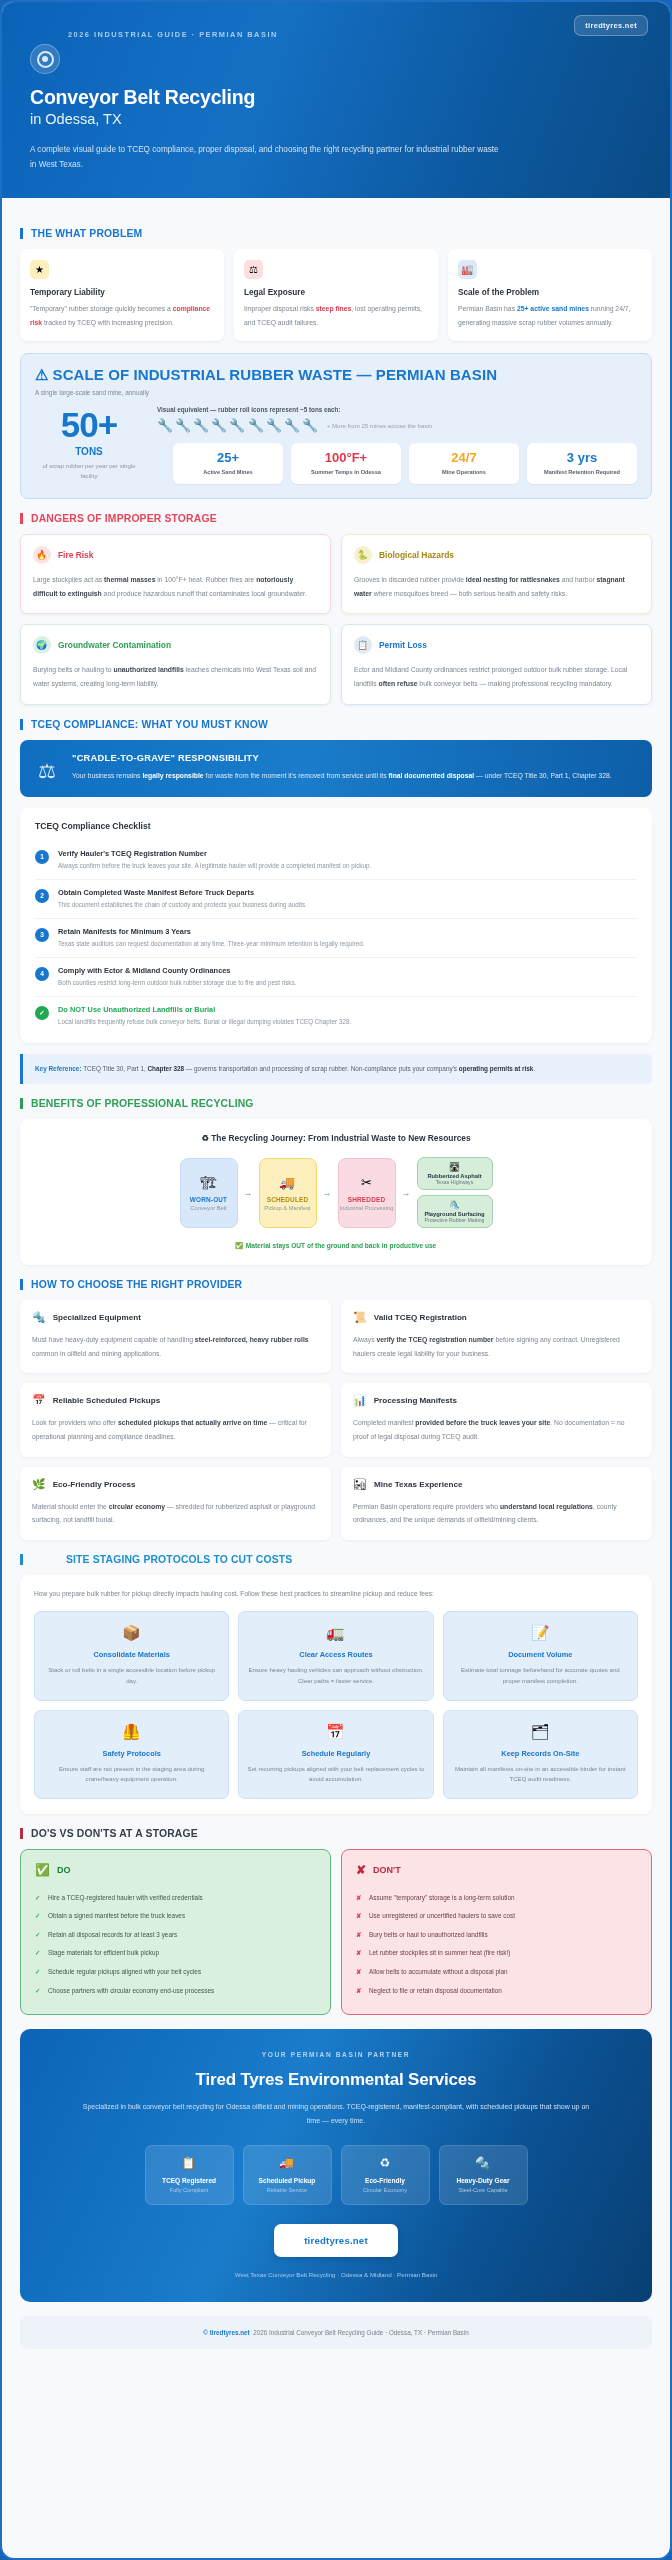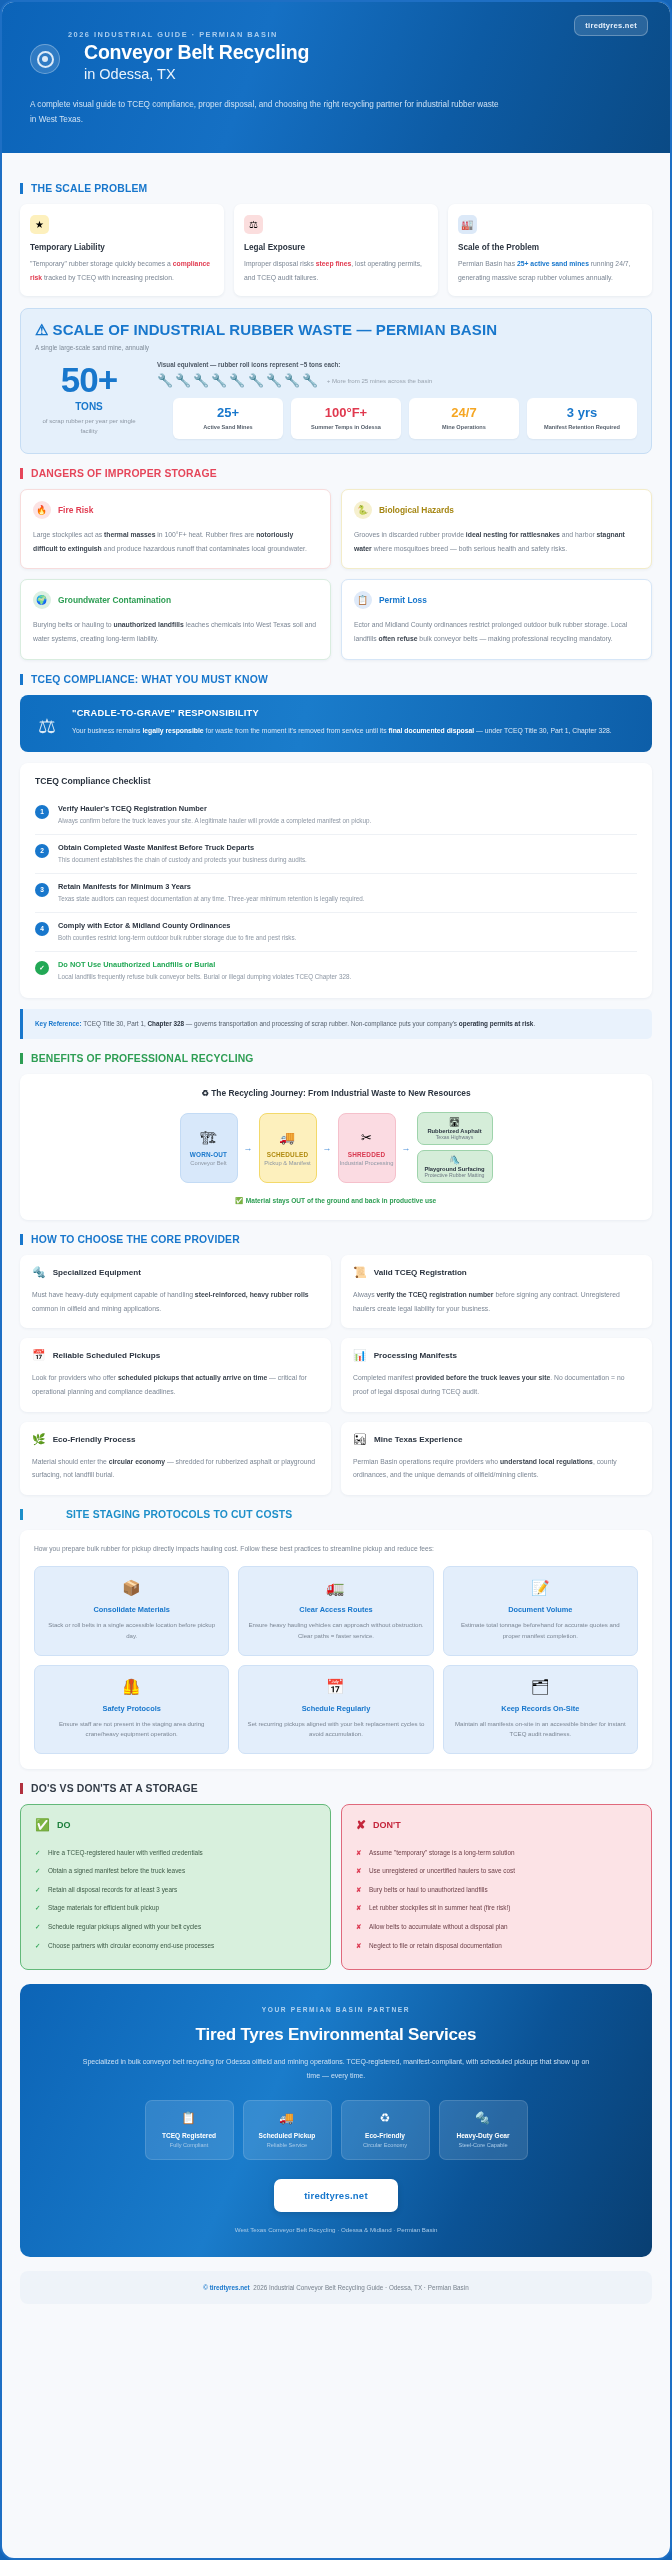--- a/index.html
+++ b/index.html
@@ -38,21 +38,21 @@
     letter-spacing: .3px;
     color: #e8f2fd;
   }
   .hero-eyebrow {
     font-size: 7.4px;
     letter-spacing: 1.5px;
     font-weight: bold;
     color: #a9cdee;
     margin: 10px 0 3px 38px;
   }
-  .hero-row { display: flex; align-items: flex-start; gap: 24px; }
+  .hero-row { display: flex; align-items: flex-start; gap: 13px; flex-direction: column; }
   .hero-logo {
     width: 30px; height: 30px; flex: 0 0 30px;
     border-radius: 50%;
     background: rgba(255,255,255,0.14);
     border: 1px solid rgba(255,255,255,0.3);
     display: flex; align-items: center; justify-content: center;
     margin-top: 2px;
   }
   .hero-logo .ring {
     width: 17px; height: 17px; border-radius: 50%;
@@ -323,21 +323,21 @@
         <div class="hero-title">Conveyor Belt Recycling</div>
         <div class="hero-sub">in Odessa, TX</div>
       </div>
     </div>
     <div class="hero-desc">A complete visual guide to TCEQ compliance, proper disposal, and choosing the right recycling partner for industrial rubber waste in West Texas.</div>
   </div>
 
   <div class="body">
 
     <div class="sec-head">
-      <h2>THE SCALE PROBLEM</h2>
+      <h2>THE WHAT PROBLEM</h2>
     </div>
     <div class="grid3">
       <div class="pcard">
         <div class="ico y">★</div>
         <h3>Temporary Liability</h3>
         <p><span>"Temporary" rubber storage quickly becomes a </span><span class="red-b">compliance risk</span><span> tracked by TCEQ with increasing precision.</span></p>
       </div>
       <div class="pcard">
         <div class="ico r">⚖</div>
         <h3>Legal Exposure</h3>
@@ -519,21 +519,21 @@
               <span class="fi">🛝</span>
               <span class="ft">Playground Surfacing</span>
               <span class="fs">Protective Rubber Matting</span>
             </div>
           </div>
         </div>
       <div class="jfoot"><span>✅</span> <span>Material stays OUT of the ground and back in productive use</span></div>
     </div>
 
     <div class="sec-head">
-      <h2>HOW TO CHOOSE THE CORE PROVIDER</h2>
+      <h2>HOW TO CHOOSE THE RIGHT PROVIDER</h2>
     </div>
     <div class="grid2" id="provider-grid">
         <div class="vcard">
           <div class="vhead">
             <span class="vi">🔩</span>
             <h3>Specialized Equipment</h3>
           </div>
           <p>Must have heavy-duty equipment capable of handling <b>steel-reinforced, heavy rubber rolls</b> common in oilfield and mining applications.</p>
         </div>
         <div class="vcard">

